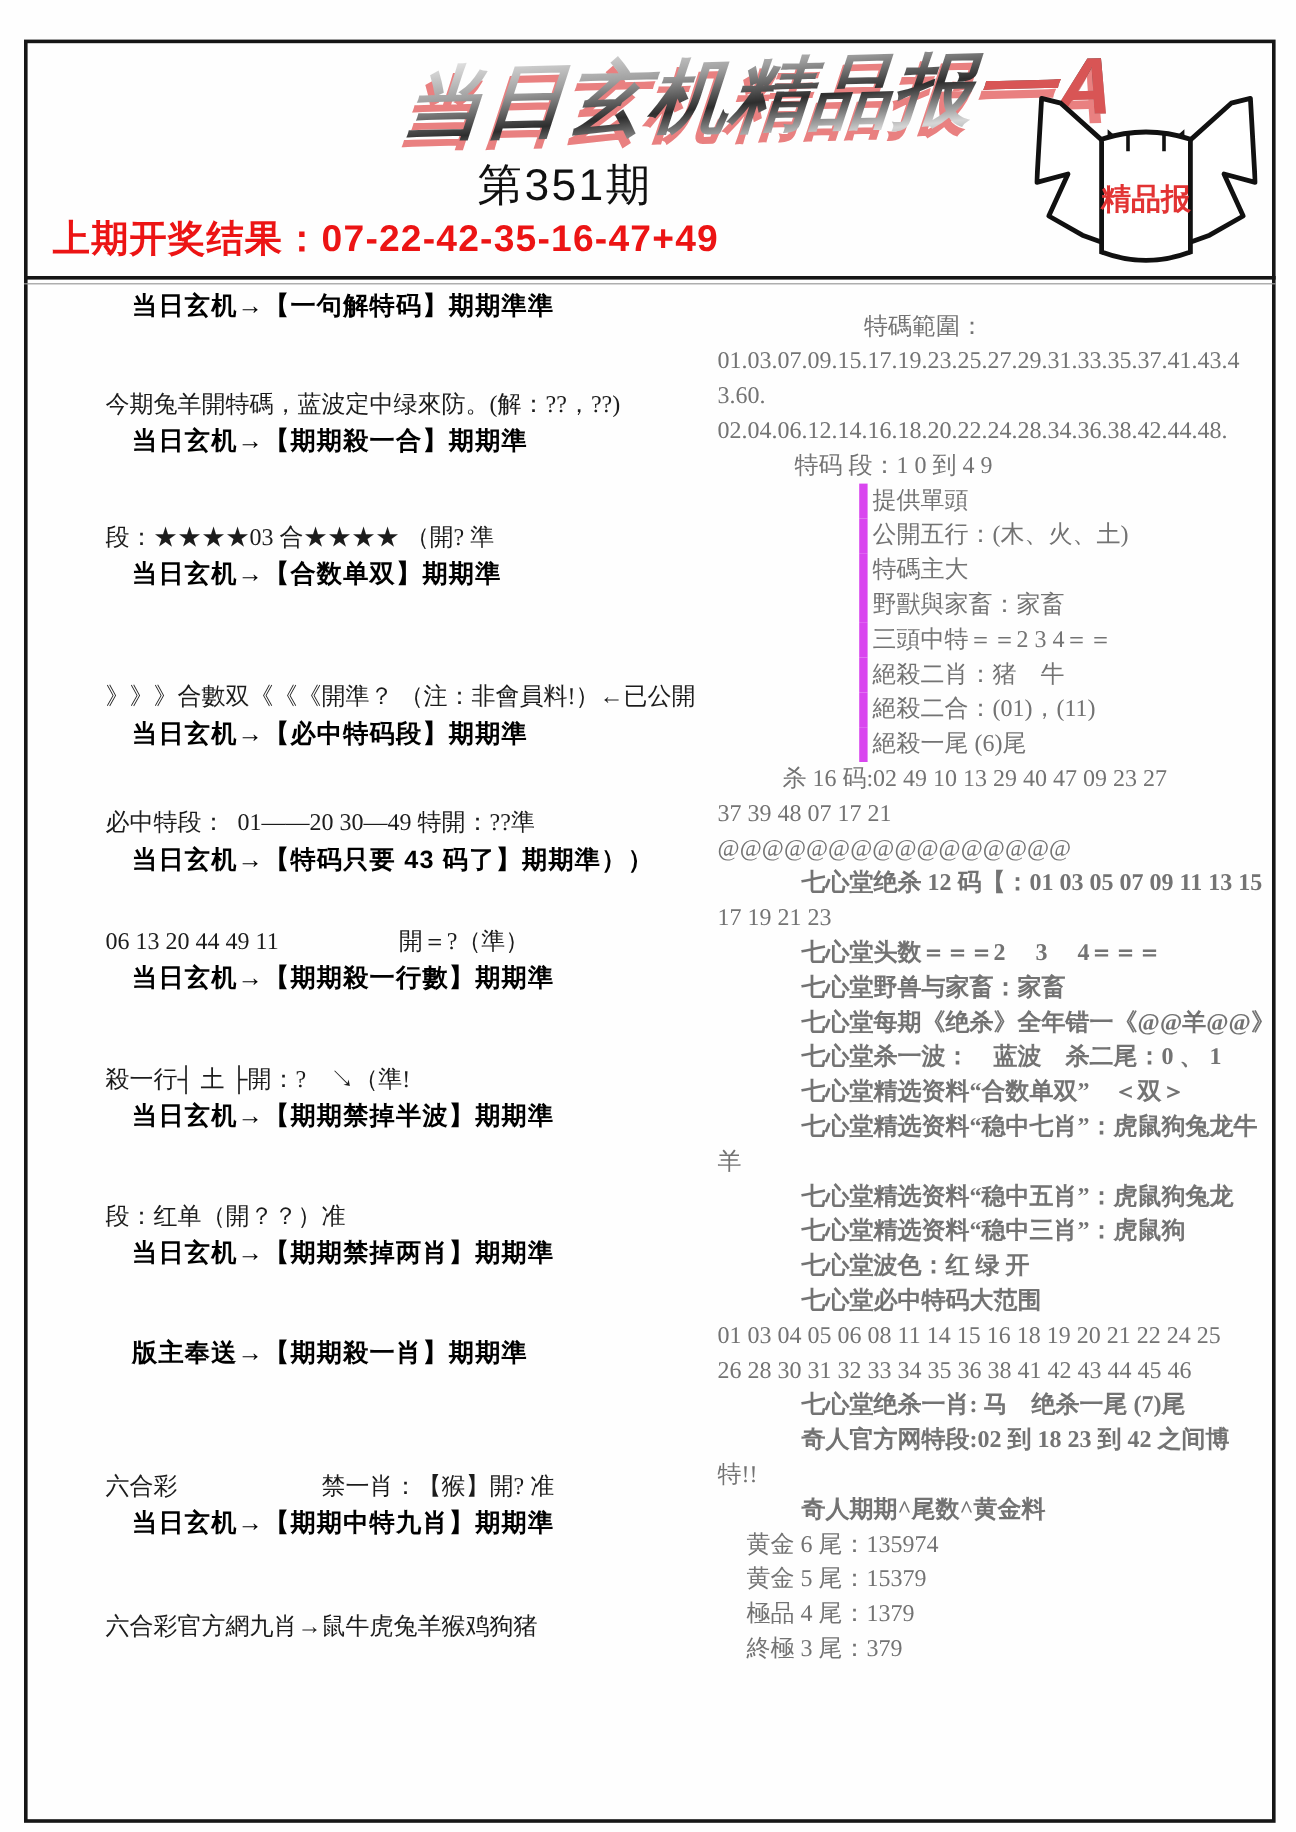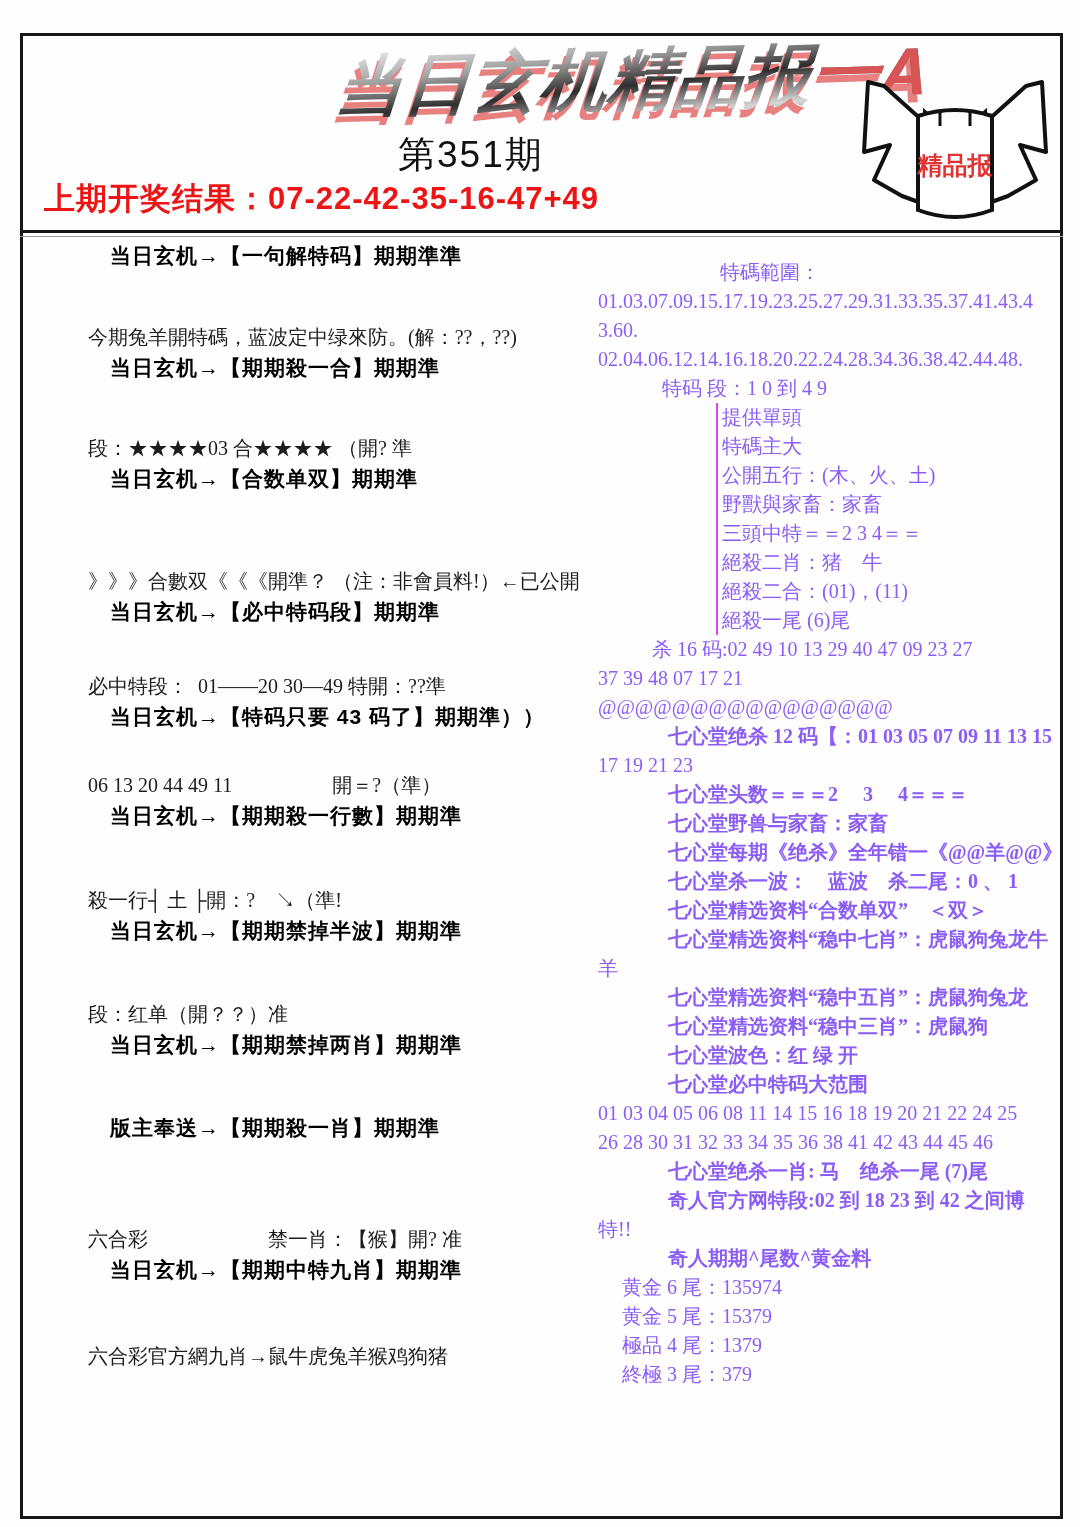--- a/index.html
+++ b/index.html
@@ -30,25 +30,25 @@
 
   
   .section{position:absolute;left:88px;width:540px;}
   .tip{font-size:20px;line-height:30px;color:#1c1c1c;white-space:pre;}
   .main{font-size:21px;font-weight:bold;line-height:31px;padding-left:22px;color:#000;
         font-family:"Liberation Sans",sans-serif;letter-spacing:1px;white-space:pre;}
   .s1{top:240px;} .s2{top:322px;} .s3{top:433px;} .s4{top:566px;} .s5{top:657px;margin-top:14px;}
   .s6{top:770px;} .s7{top:885px;} .s8{top:999px;} .s9{top:1112px;} .s10{top:1224px;} .s11{top:1341px;}
 
   
-  .rcol{position:absolute;left:598px;top:258px;width:462px;font-size:20px;color:#8b5cf6;}
+  .rcol{position:absolute;left:598px;top:258px;width:462px;font-size:20px;color:#737373;}
   .rline{line-height:29px;white-space:nowrap;}
   .i0{padding-left:0;} .i24{padding-left:24px;} .i54{padding-left:54px;}
   .i64{padding-left:64px;} .i70{padding-left:70px;font-weight:bold;} .i122{padding-left:122px;}
-  .bar{margin-left:118px;border-left:2px solid #d946ef;padding-left:4px;}
+  .bar{margin-left:118px;border-left:7px solid #d946ef;padding-left:4px;}
 </style>
 </head>
 <body>
 
 <div id="page">
 
   <div class="page-border"></div>
   <div class="top-rule"></div>
   <div class="top-rule-2"></div>
 
@@ -116,22 +116,22 @@
     <div class="tip">六合彩官方網九肖→鼠牛虎兔羊猴鸡狗猪</div>
   </div>
 
   <div class="rcol">
     <div class="rline i122">特碼範圍：</div>
     <div class="rline i0">01.03.07.09.15.17.19.23.25.27.29.31.33.35.37.41.43.4</div>
     <div class="rline i0">3.60.</div>
     <div class="rline i0">02.04.06.12.14.16.18.20.22.24.28.34.36.38.42.44.48.</div>
     <div class="rline i64">特码 段：1 0 到 4 9</div>
     <div class="rline bar">提供單頭</div>
+    <div class="rline bar">公開五行：(木、火、土)</div>
     <div class="rline bar">特碼主大</div>
-    <div class="rline bar">公開五行：(木、火、土)</div>
     <div class="rline bar">野獸與家畜：家畜</div>
     <div class="rline bar">三頭中特＝＝2 3 4＝＝</div>
     <div class="rline bar">絕殺二肖：猪　牛</div>
     <div class="rline bar">絕殺二合：(01)，(11)</div>
     <div class="rline bar">絕殺一尾 (6)尾</div>
     <div class="rline i54">杀 16 码:02 49 10 13 29 40 47 09 23 27</div>
     <div class="rline i0">37 39 48 07 17 21</div>
     <div class="rline i0">@@@@@@@@@@@@@@@@</div>
     <div class="rline i70">七心堂绝杀 12 码【：01 03 05 07 09 11 13 15</div>
     <div class="rline i0">17 19 21 23</div>

